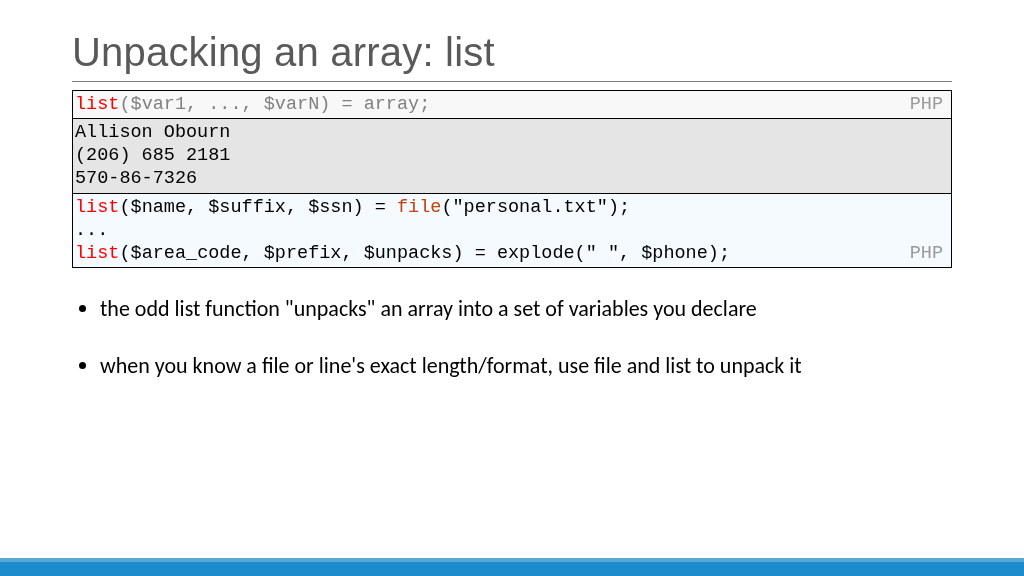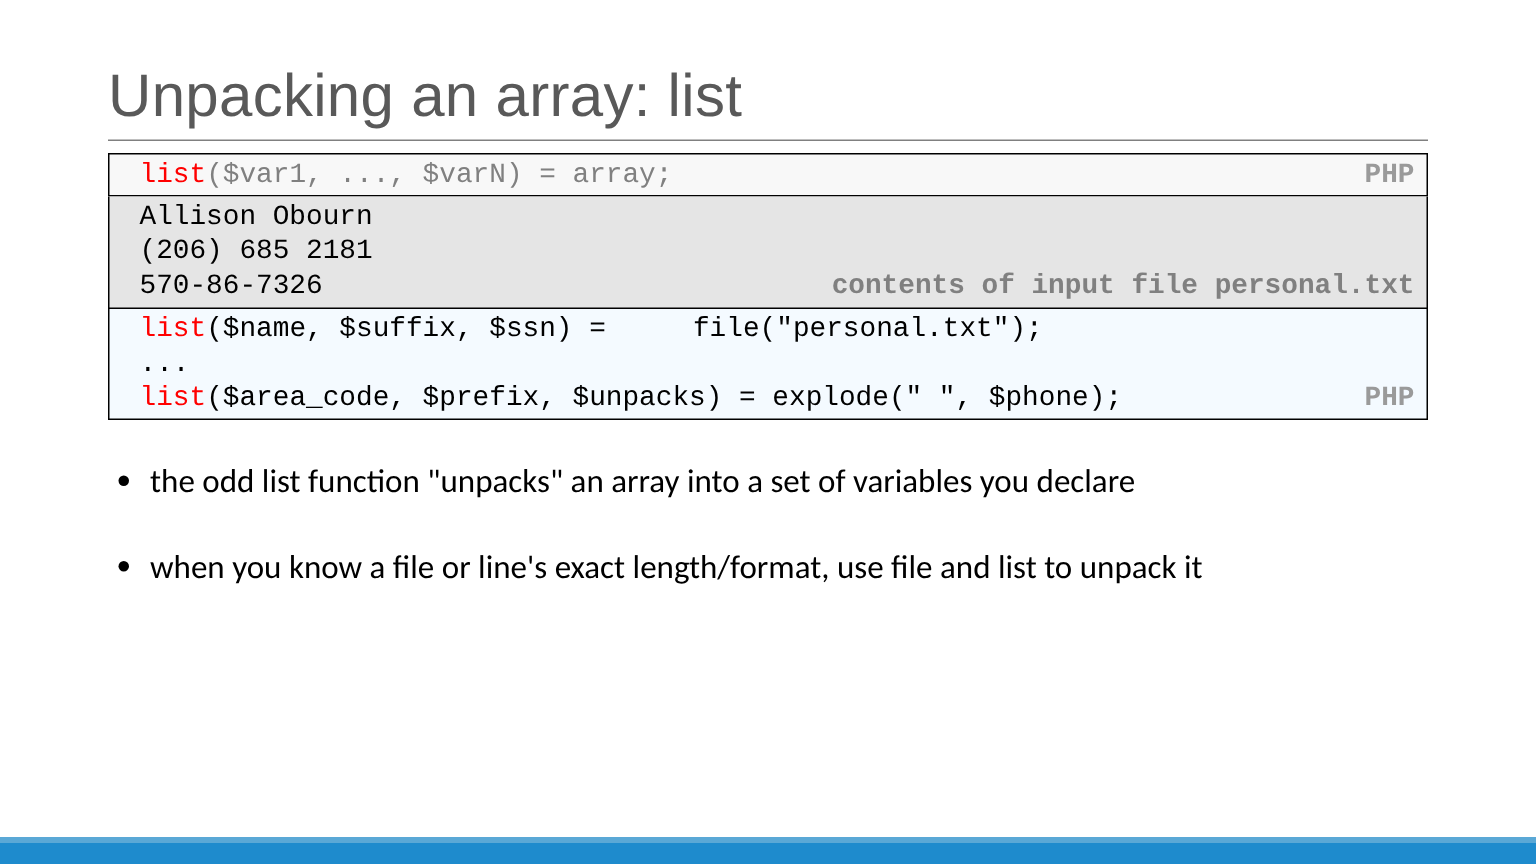--- a/index.html
+++ b/index.html
@@ -12,58 +12,58 @@
     position: relative;
     overflow: hidden;
   }
   .slide {
     padding: 30px 72px 0 72px;
   }
   .title {
     font-size: 40px;
     font-weight: 300;
     color: #595959;
-    margin: 12px 0 6px 0;
+    margin: 0 0 6px 0;
     font-family: "Segoe UI Light", "Segoe UI", "Calibri Light", sans-serif;
     letter-spacing: 0.2px;
   }
   .title-rule {
     border: none;
     border-top: 1px solid #808080;
     margin: 0 0 8px 0;
   }
   .box {
     border: 1px solid #000000;
     font-family: "Consolas", "Courier New", monospace;
     font-size: 18.5px;
     line-height: 1.25;
-    padding: 2px 20px;
+    padding: 2px 2px;
     position: relative;
     white-space: pre;
   }
   .box + .box { border-top: none; }
   .box1 { background: #f8f8f8; color: #808080; }
   .box2 { background: #e5e5e5; color: #000000; }
   .box3 { background: #f4faff; color: #000000; }
   .lang {
     position: absolute;
     right: 8px;
     bottom: 2px;
     color: #9a9a9a;
-    font-weight: bold;
+    font-weight: normal;
   }
   .caption {
     position: absolute;
     right: 8px;
     bottom: 2px;
     color: #808080;
     font-weight: bold;
   }
   .kw-list { color: #ff0000; }
-  .fn-file { color: #000000; margin-left: 47px; }
+  .fn-file { color: #c2410c; }
   .bullets {
     margin-top: 28px;
     font-size: 22px;
     color: #000000;
     line-height: 1.22;
   }
   .bullets ul { padding-left: 28px; margin: 0; }
   .bullets li { margin-bottom: 30px; }
   .footer-bar {
     position: absolute;
@@ -78,21 +78,21 @@
 
 <div class="slide">
 
   <h1 class="title">Unpacking an array: list</h1>
   <hr class="title-rule">
 
   <div class="box box1"><span class="kw-list">list</span><span>($var1, ..., $varN) = array;</span><span class="lang">PHP</span></div>
 
   <div class="box box2"><span>Allison Obourn</span>
 <span>(206) 685 2181</span>
-<span>570-86-7326</span><span class="caption">contents of input file personal.txt</span></div>
+<span>570-86-7326</span></div>
 
   <div class="box box3"><span class="kw-list">list</span><span>($name, $suffix, $ssn) = </span><span class="fn-file">file</span><span>("personal.txt");</span>
 <span>...</span>
 <span class="kw-list">list</span><span>($area_code, $prefix, $unpacks) = explode(" ", $phone);</span><span class="lang">PHP</span></div>
 
   <div class="bullets">
     <ul>
       <li>the odd list function "unpacks" an array into a set of variables you declare</li>
       <li>when you know a file or line's exact length/format, use file and list to unpack it</li>
     </ul>

